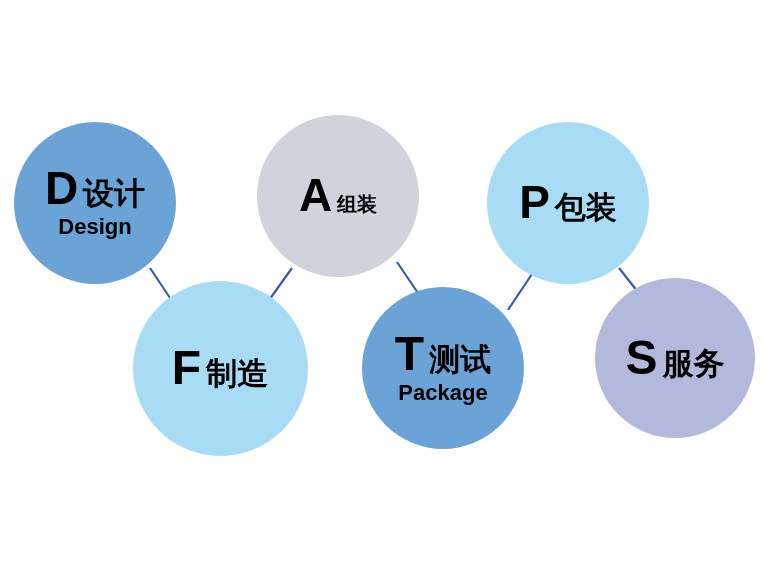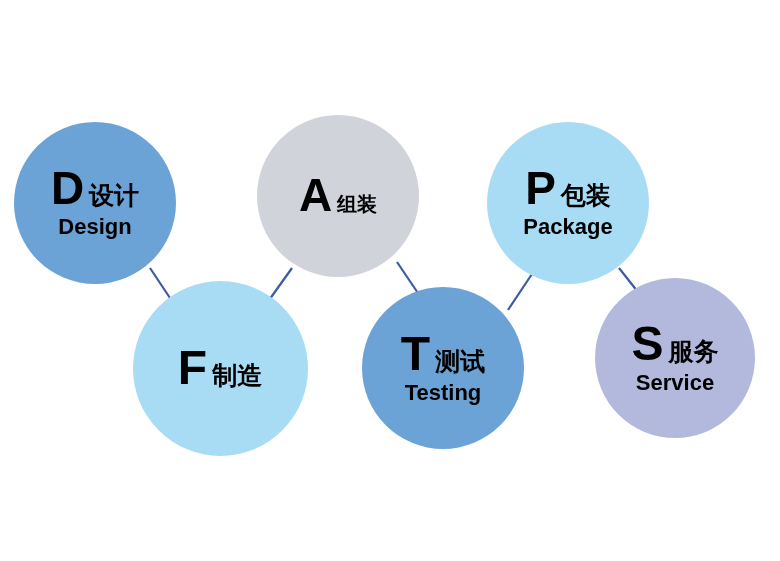--- a/index.html
+++ b/index.html
@@ -48,21 +48,21 @@
     font-family: "Liberation Sans", sans-serif;
     font-weight: bold;
     font-size: 46px;
     line-height: 0.95;
     color: #000000;
     letter-spacing: 0px;
   }
   .cn {
     font-family: "DejaVu Sans", "Liberation Sans", sans-serif;
     font-weight: bold;
-    font-size: 25px;
+    font-size: 31px;
     line-height: 1;
     color: #000000;
     margin-left: 5px;
   }
   .en {
     font-family: Liberation Sans, sans-serif;
     font-weight: bold;
     font-size: 22px;
     line-height: 1.1;
     color: #000000;
@@ -115,32 +115,30 @@
       <span class="initial">A</span>
       <span class="cn">组装</span>
     </div>
   </div>
 
   <div class="node" id="node-testing" style="width: 162px; height: 162px; left: 362px; top: 287px; background: rgb(107, 163, 214); color: rgb(0, 0, 0);">
     <div class="node-top">
       <span class="initial">T</span>
       <span class="cn">测试</span>
     </div>
-    <div class="en">Testing</div>
+    <div class="en">Package</div>
   </div>
 
   <div class="node" id="node-package" style="width: 162px; height: 162px; left: 487px; top: 122px; background: rgb(168, 220, 245); color: rgb(0, 0, 0);">
     <div class="node-top">
       <span class="initial">P</span>
       <span class="cn">包装</span>
     </div>
-    <div class="en">Package</div>
   </div>
 
   <div class="node" id="node-service" style="width: 160px; height: 160px; left: 595px; top: 278px; background: rgb(179, 185, 221); color: rgb(0, 0, 0);">
     <div class="node-top">
       <span class="initial">S</span>
       <span class="cn">服务</span>
     </div>
-    <div class="en">Service</div>
   </div>
 
 </div>
 
 </body></html>

